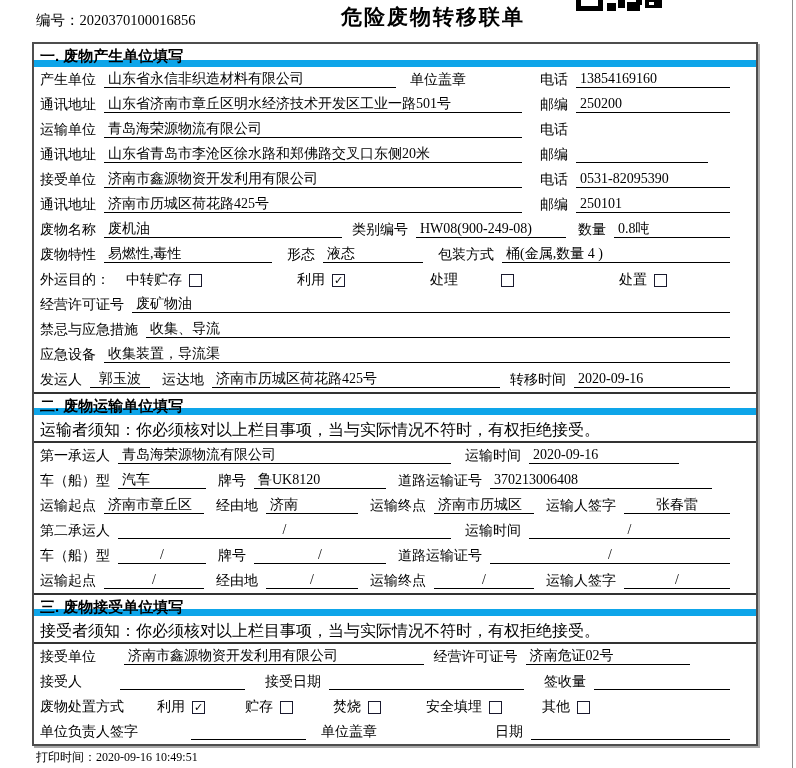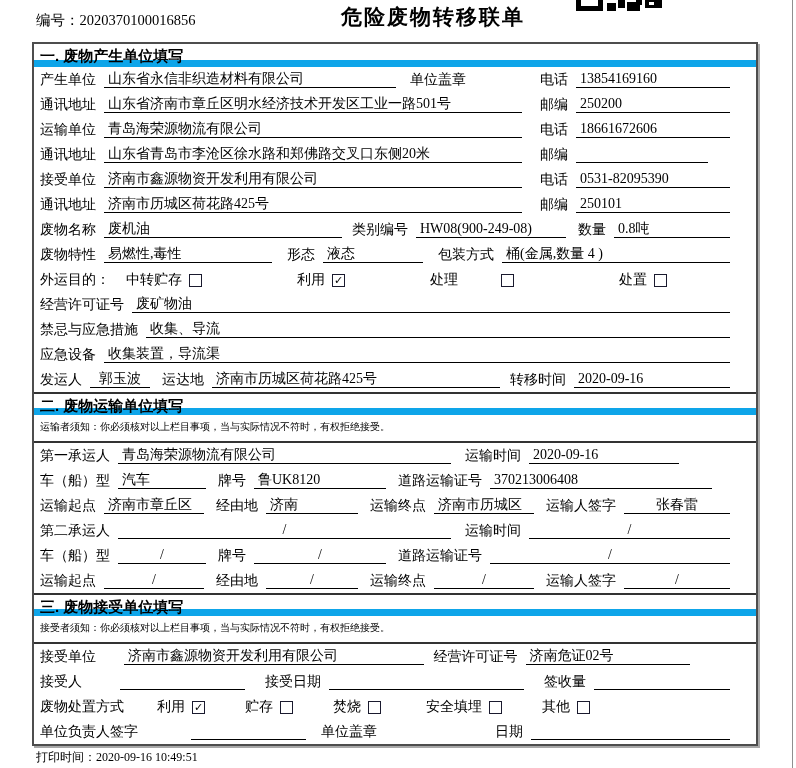--- a/index.html
+++ b/index.html
@@ -14,21 +14,21 @@
            font-weight:bold; letter-spacing:2px; padding-left:70px;
            font-family:"Liberation Sans","DejaVu Sans",sans-serif; }
   .qr { position:absolute; left:576px; top:0; }
 
   
   .form-table { position:absolute; left:32px; top:42px; width:726px; border:2px solid #4d4d4d;
                 box-shadow:2px 2px 0 #a8a8a8; background:#fff; }
   .sec-title { font-weight:bold; font-size:15px; padding:3px 6px 2px 6px; height:23px;
                border-bottom:7px solid #0ea5e9; font-family:"Liberation Sans","DejaVu Sans",sans-serif; }
   .sec-top { border-top:2px solid #333; }
-  .notice { font-size:10px; height:28px; padding:5px 6px 0 6px; border-bottom:2px solid #333; white-space:nowrap; }
+  .notice { font-size:16px; height:28px; padding:5px 6px 0 6px; border-bottom:2px solid #333; white-space:nowrap; }
 
   .row { display:flex; align-items:flex-end; height:25px; padding:0 26px 4px 6px; font-size:14px; }
   .lbl { white-space:nowrap; margin-right:8px; line-height:16px; }
   .plain { white-space:nowrap; line-height:16px; }
   .val { border-bottom:1px solid #000; padding:0 4px; white-space:nowrap; line-height:16px;
          min-height:16px; overflow:visible; }
   .flex1 { flex:1 1 auto; }
   .lgroup { display:flex; align-items:flex-end; width:500px; flex:0 0 500px; }
   .ctr { text-align:center; }
 
@@ -94,21 +94,20 @@
       <span class="lbl">邮编</span>
       <span class="val flex1">250200</span>
     </div>
 
     <div class="row">
       <div class="lgroup">
         <span class="lbl">运输单位</span>
         <span class="val flex1 mr18">青岛海荣源物流有限公司</span>
       </div>
       <span class="lbl">电话</span>
-      <span class="val flex1">18661672606</span>
     </div>
 
     <div class="row">
       <div class="lgroup">
         <span class="lbl">通讯地址</span>
         <span class="val flex1 mr18">山东省青岛市李沧区徐水路和郑佛路交叉口东侧20米</span>
       </div>
       <span class="lbl">邮编</span>
       <span class="val w132"></span>
     </div>

